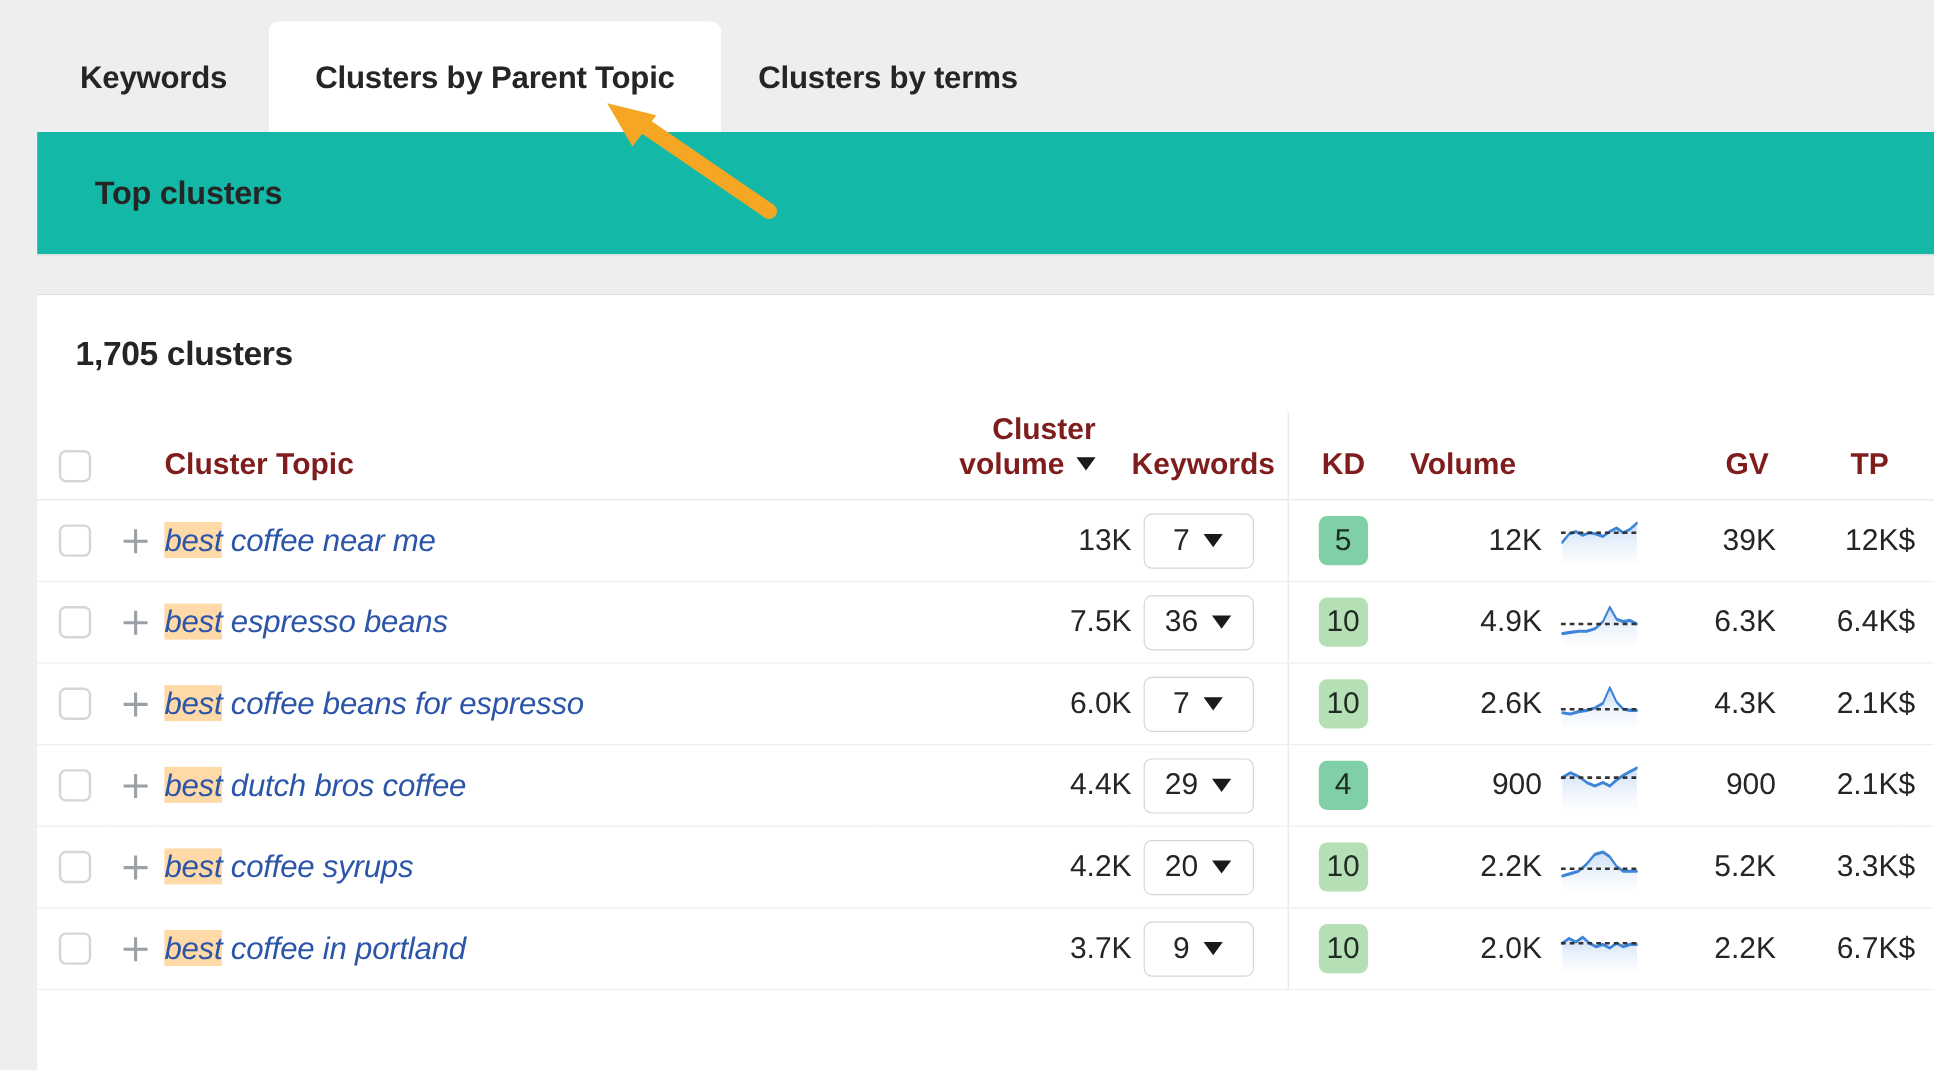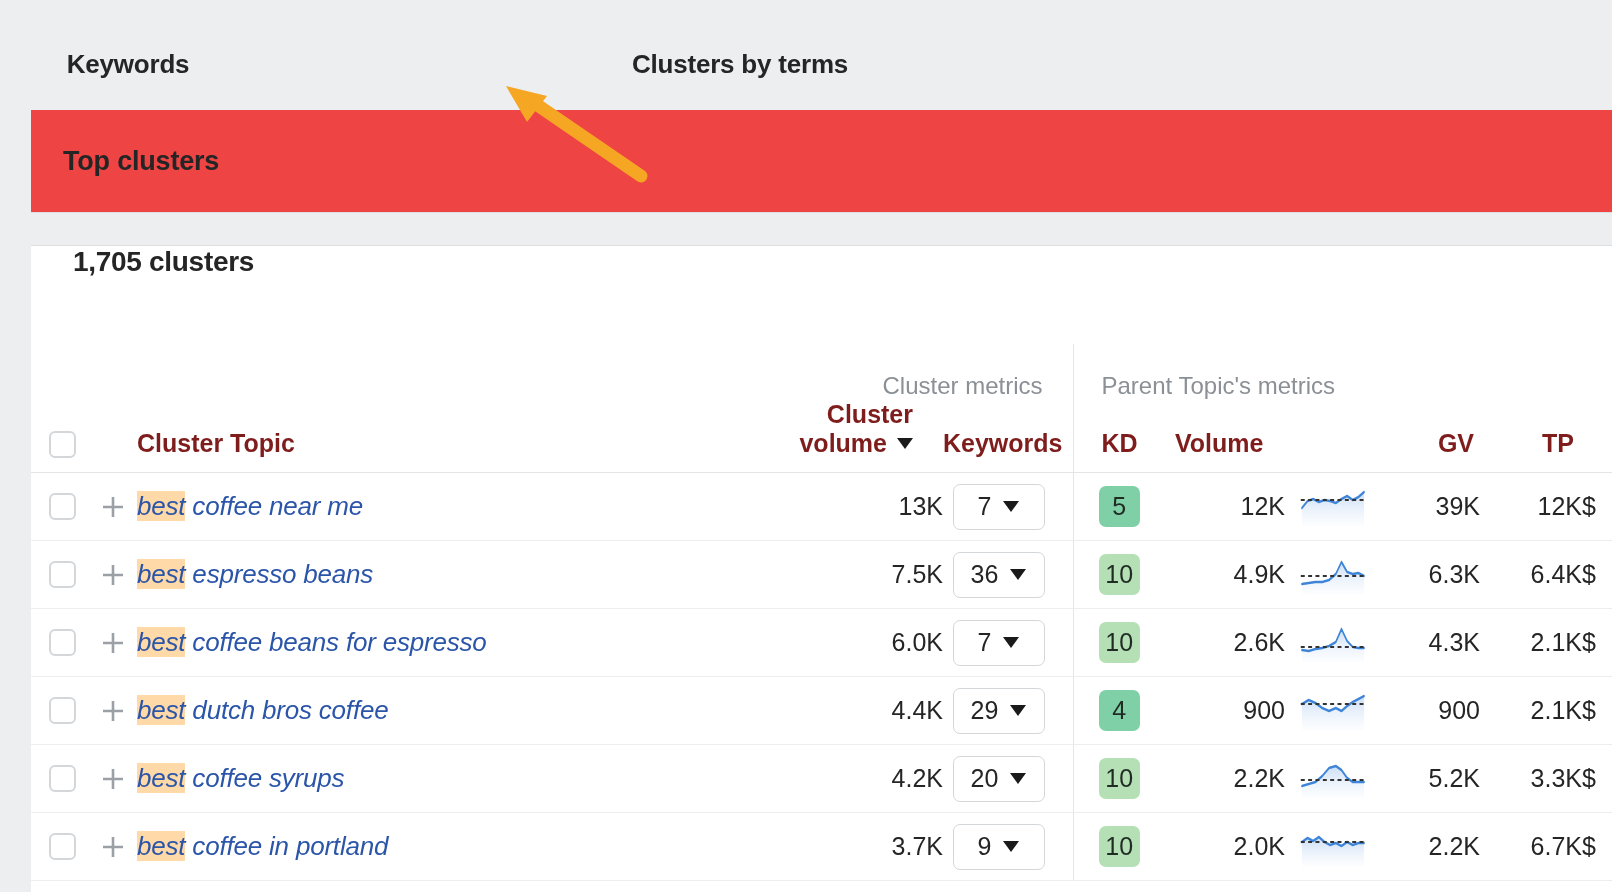--- a/index.html
+++ b/index.html
@@ -30,22 +30,22 @@
     left: 224px; width: 377px;
     background: #ffffff;
     border-radius: 8px 8px 0 0;
   }
   .tab-terms { left: 574px; width: 332px; }
 
   
   .panel-top {
     position: absolute; left: 31px; top: 110px;
     width: 1581px; height: 102px;
-    background: #ef4444;
-    display: flex; align-items: center;
+    background: #14b8a6;
+    display: flex; align-items: center; padding-left: 16px;
   }
   .panel-top-title {
     margin-left: 32px;
     font-size: 27px; font-weight: bold; color: #252525;
     letter-spacing: -0.2px;
   }
 
   .gap-band {
     position: absolute; left: 31px; top: 212px;
     width: 1581px; height: 34px;
@@ -55,21 +55,21 @@
   }
 
   
   .panel-main {
     position: absolute; left: 31px; top: 246px;
     width: 1581px; height: 646px;
     background: #ffffff;
   }
   .count-row {
     height: 98px;
-    display: flex;  margin-left: 10px;
+    display: flex; align-items: center;
   }
   .count-label {
     margin-left: 32px;
     font-size: 28px; font-weight: bold; color: #252525;
     letter-spacing: -0.3px;
   }
 
   
   table.grid {
     width: 1581px;
@@ -210,20 +210,23 @@
     width: 1612px; height: 892px;
     pointer-events: none;
   }
 </style>
 </head>
 <body>
 
 <div class="tabbar">
   <div class="tab tab-keywords">
     <span>Keywords</span>
+  </div>
+  <div class="tab tab-parent">
+    <span>Clusters by Parent Topic</span>
   </div>
   <div class="tab tab-terms">
     <span>Clusters by terms</span>
   </div>
 </div>
 
 <div class="panel-top">
   <div class="panel-top-title">Top clusters</div>
 </div>
 
@@ -245,25 +248,20 @@
       <col class="c-kd">
         <col class="c-vol">
         <col class="c-spark">
       <col class="c-gv">
         <col class="c-tp">
         <col class="c-cpc">
     </colgroup>
 
     <thead>
 
-      <tr class="grouprow">
-        <th colspan="3"></th>
-        <th colspan="2" class="g-cluster">Cluster metrics</th>
-        <th colspan="6" class="g-parent vsep">Parent Topic's metrics</th>
-      </tr>
 
       <tr class="labelrow">
         <th>
           <div class="cbox-wrap">
               <span class="cbox"></span>
             </div>
         </th>
         <th></th>
         <th class="lb-left" style="padding-left:4px">Cluster Topic</th>
         <th class="lb-right" style="padding-right:30px">

